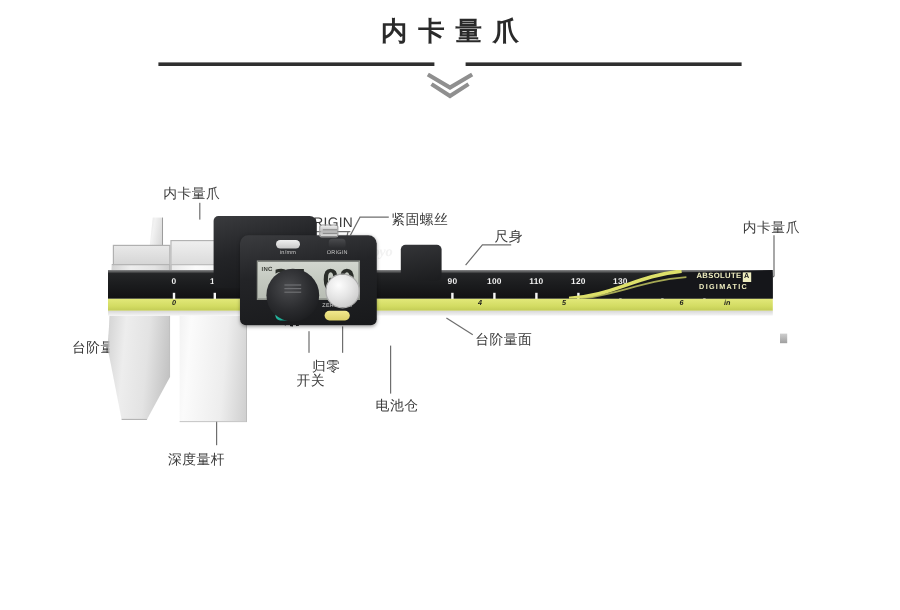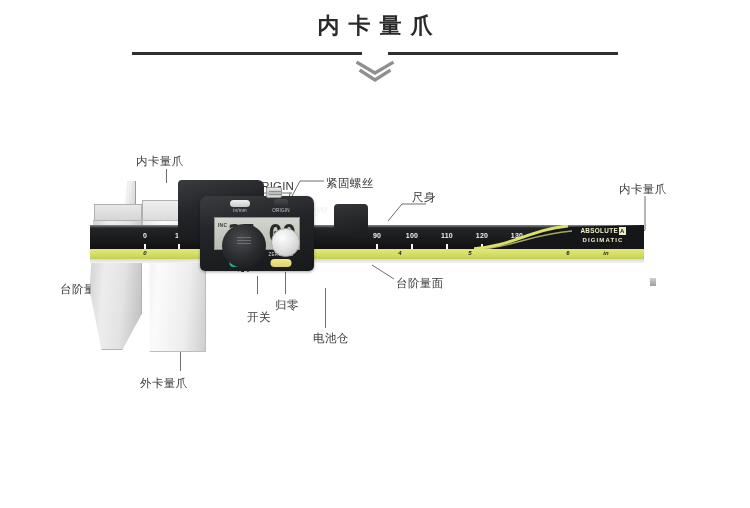--- a/index.html
+++ b/index.html
@@ -261,24 +261,24 @@
   </div>
 
   <div class="lbl" style="left:136px;top:154px;">内卡量爪</div>
   <div class="lbl" style="left:212px;top:180px;">公英制</div>
   <div class="lbl en" style="left:252px;top:180px;">ORIGIN</div>
   <div class="lbl" style="left:326px;top:176px;">紧固螺丝</div>
   <div class="lbl" style="left:412px;top:190px;">尺身</div>
   <div class="lbl" style="left:619px;top:182px;">内卡量爪</div>
   <div class="lbl" style="left:60px;top:282px;">台阶量面</div>
   <div class="lbl" style="left:247px;top:310px;">开关</div>
-  <div class="lbl" style="left:275px;top:298px;">归零</div>
+  <div class="lbl" style="left:260px;top:298px;">归零</div>
   <div class="lbl" style="left:313px;top:331px;">电池仓</div>
   <div class="lbl" style="left:396px;top:276px;">台阶量面</div>
-  <div class="lbl" style="left:140px;top:376px;">外卡量爪</div>
+  <div class="lbl" style="left:140px;top:376px;">深度量杆</div>
 
   <div class="ld v" style="left:166px;top:169px;height:14px;"></div>
 
   <svg class="ld-svg" style="left:200px;top:192px;width:40px;height:26px;">
     <path d="M0 2 H38" stroke="#6e6e6e" stroke-width="1" fill="none"></path>
     <path d="M36 2 L24 24" stroke="#6e6e6e" stroke-width="1" fill="none"></path>
   </svg>
 
   <svg class="ld-svg" style="left:262px;top:192px;width:34px;height:22px;">
     <path d="M0 1 H30" stroke="#6e6e6e" stroke-width="1" fill="none"></path>

